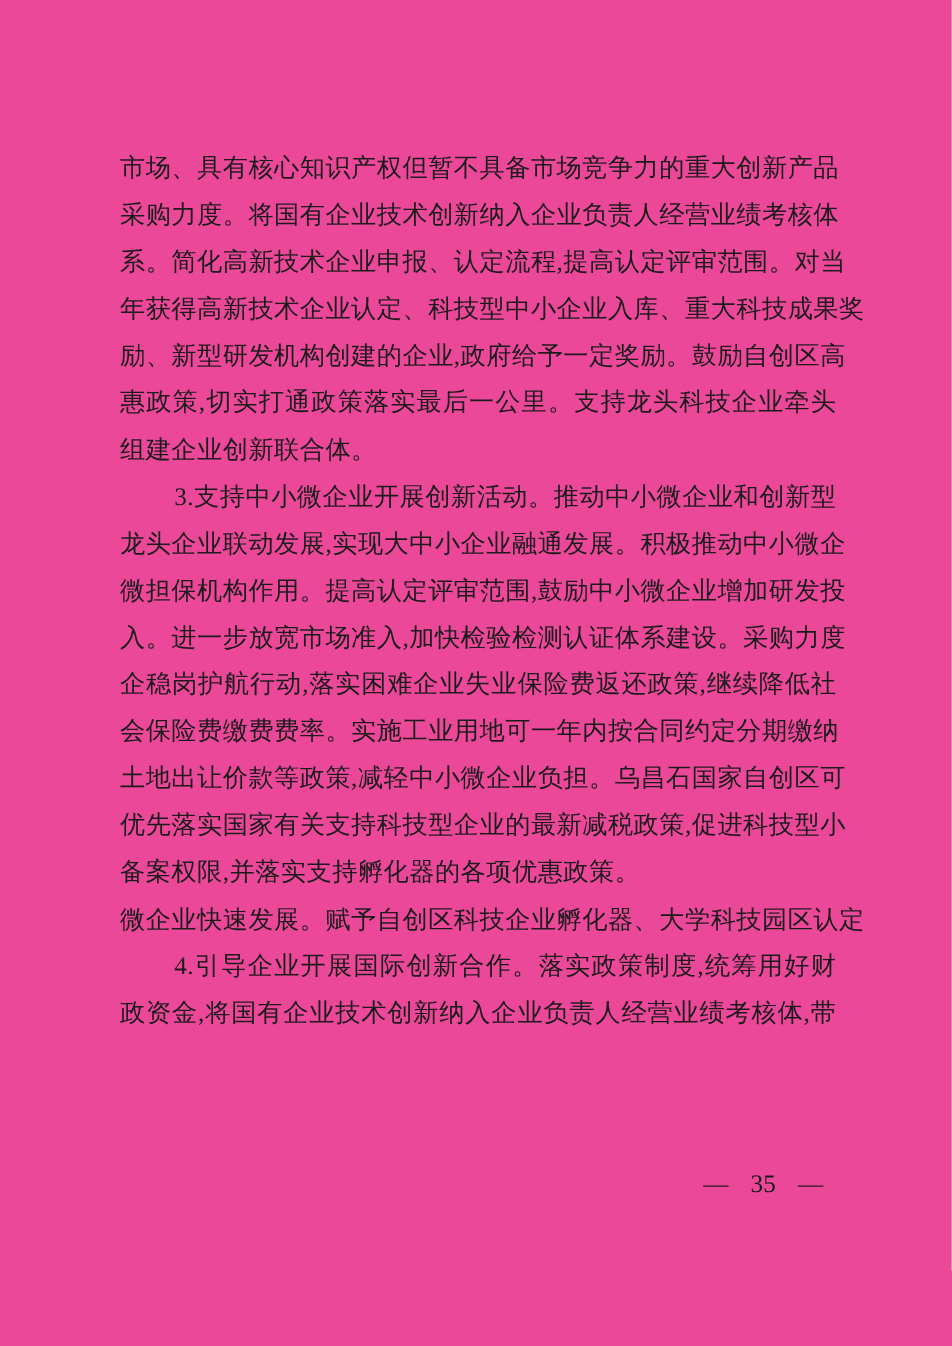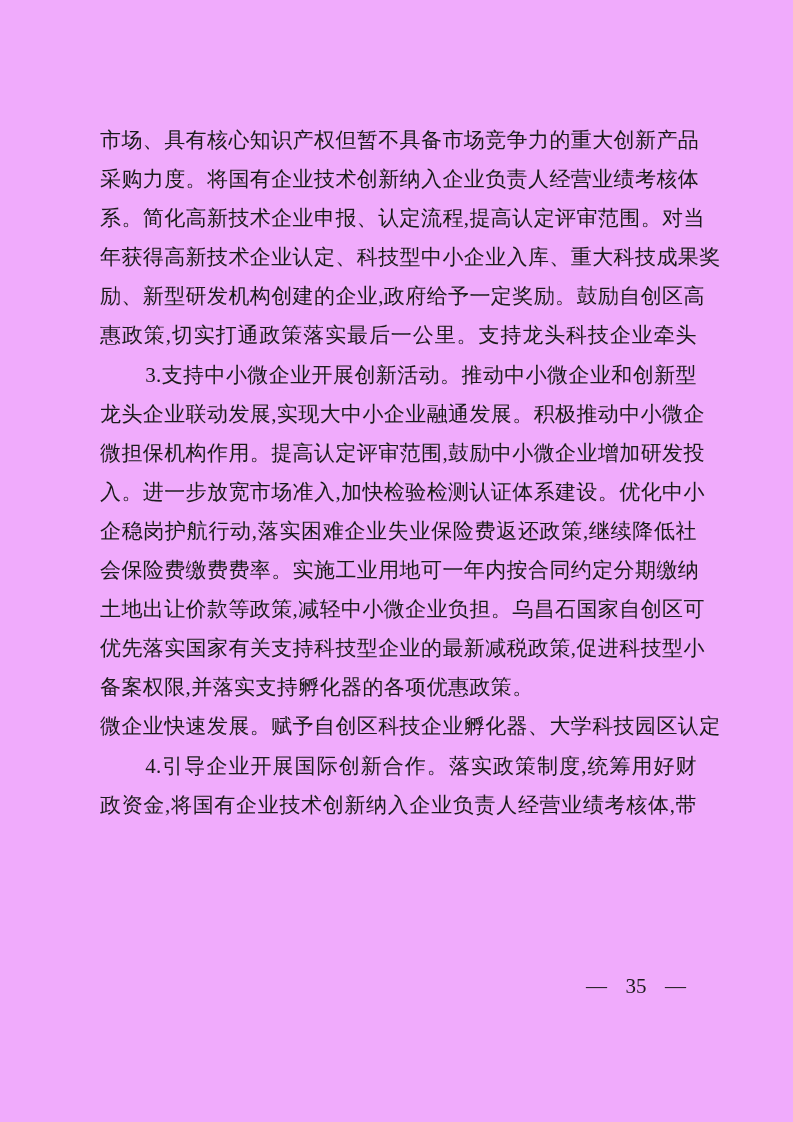--- a/index.html
+++ b/index.html
@@ -11,21 +11,21 @@
     width: 793px;
     height: 1122px;
     position: relative;
     overflow: hidden;
     font-family: "Liberation Serif", "DejaVu Serif", serif;
     color: #1b1b1b;
   }
   .page {
     position: absolute;
     inset: 0;
-    background: #f0abfc;
+    background: #ec4899;
     padding-left: 33px;
   }
   .text-block {
     position: absolute;
     left: 100px;
     top: 121px;
     width: 597px;
     font-size: 21px;
     line-height: 39.1px;
   }
@@ -66,24 +66,25 @@
 <body>
 
 <div class="page">
   <div class="text-block" id="text-block">
       <div class="line">市场、具有核心知识产权但暂不具备市场竞争力的重大创新产品</div>
       <div class="line">采购力度。将国有企业技术创新纳入企业负责人经营业绩考核体</div>
       <div class="line">系。简化高新技术企业申报、认定流程,提高认定评审范围。对当</div>
       <div class="line">年获得高新技术企业认定、科技型中小企业入库、重大科技成果奖</div>
       <div class="line">励、新型研发机构创建的企业,政府给予一定奖励。鼓励自创区高</div>
       <div class="line">惠政策,切实打通政策落实最后一公里。支持龙头科技企业牵头</div>
+      <div class="line para-end">组建企业创新联合体。</div>
       <div class="line indent">3.支持中小微企业开展创新活动。推动中小微企业和创新型</div>
       <div class="line">龙头企业联动发展,实现大中小企业融通发展。积极推动中小微企</div>
       <div class="line">微担保机构作用。提高认定评审范围,鼓励中小微企业增加研发投</div>
-      <div class="line">入。进一步放宽市场准入,加快检验检测认证体系建设。优化中小</div>
+      <div class="line">入。进一步放宽市场准入,加快检验检测认证体系建设。采购力度</div>
       <div class="line">企稳岗护航行动,落实困难企业失业保险费返还政策,继续降低社</div>
       <div class="line">会保险费缴费费率。实施工业用地可一年内按合同约定分期缴纳</div>
       <div class="line">土地出让价款等政策,减轻中小微企业负担。乌昌石国家自创区可</div>
       <div class="line">优先落实国家有关支持科技型企业的最新减税政策,促进科技型小</div>
       <div class="line para-end">备案权限,并落实支持孵化器的各项优惠政策。</div>
       <div class="line">微企业快速发展。赋予自创区科技企业孵化器、大学科技园区认定</div>
       <div class="line indent">4.引导企业开展国际创新合作。落实政策制度,统筹用好财</div>
       <div class="line">政资金,将国有企业技术创新纳入企业负责人经营业绩考核体,带</div>
     </div>
   <div class="page-number">

